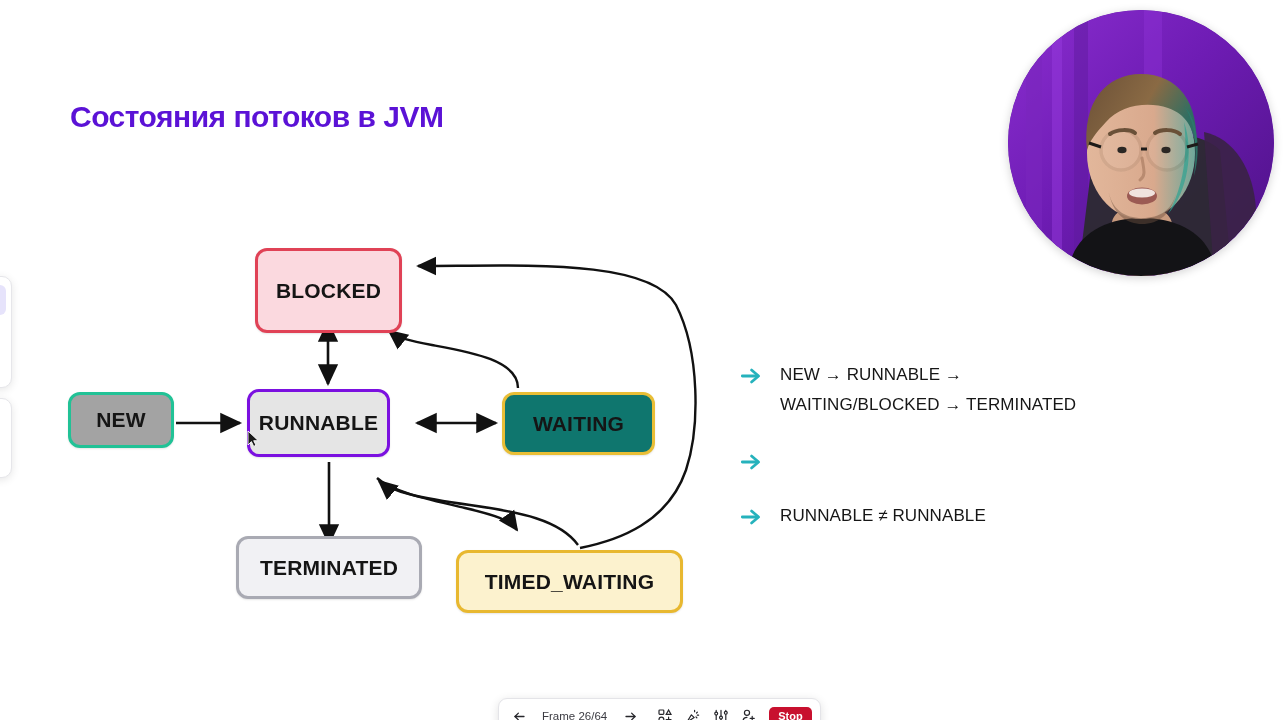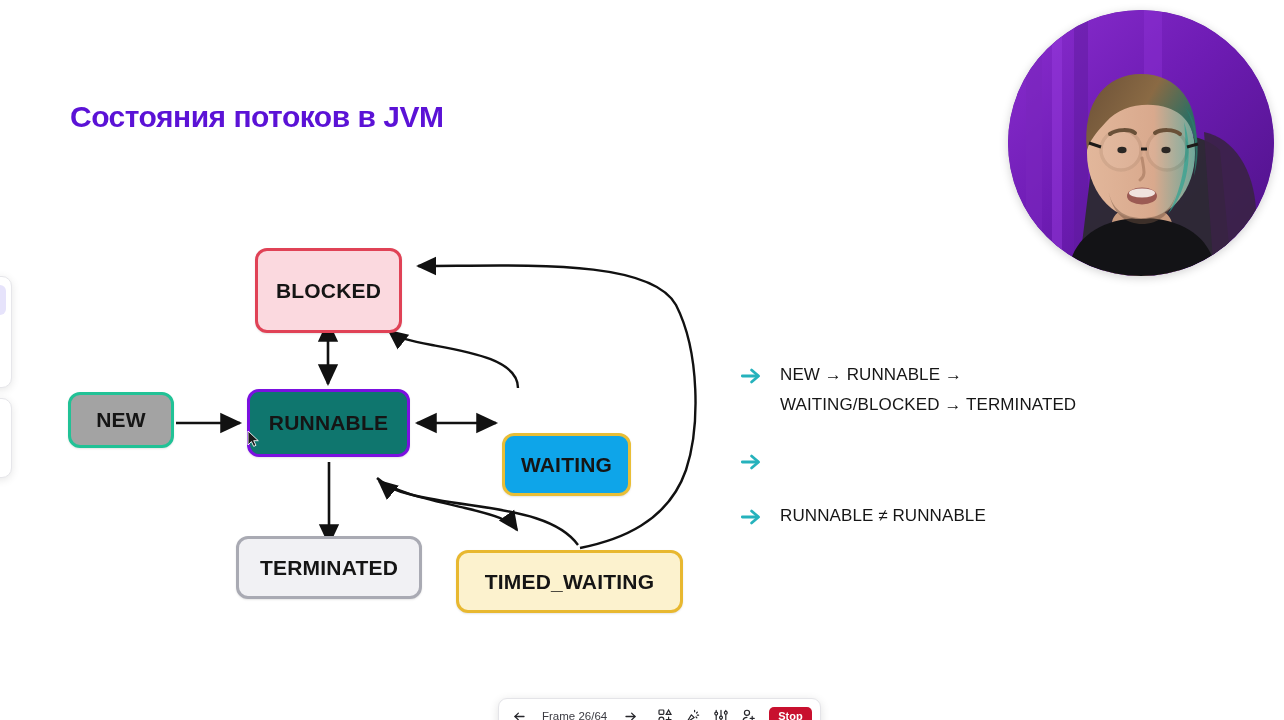--- a/index.html
+++ b/index.html
@@ -60,22 +60,22 @@
     align-items: center;
     justify-content: center;
     font-size: 21px;
     font-weight: 700;
     color: #151515;
     letter-spacing: 0.2px;
     box-shadow: 0 1px 2px rgba(0,0,0,0.10);
   }
   #node-blocked   { left:255px; top:248px; width:147px; height:85px; background:#FBD9DF; border-color:#E04256; }
   #node-new       { left: 68px; top:392px; width:106px; height:56px; background:#a3a3a3; border-color:#21C296; }
-  #node-runnable  { left:247px; top:389px; width:163px; height:68px; background:#0f766e; border-color:#7B10E0; }
-  #node-waiting   { left:502px; top:392px; width:129px; height:63px; background:#0ea5e9; border-color:#E9BE36;margin-top:41px; }
+  #node-runnable  { left:247px; top:389px; width:143px; height:68px; background:#e5e5e5; border-color:#7B10E0; }
+  #node-waiting   { left:502px; top:392px; width:153px; height:63px; background:#0f766e; border-color:#E9BE36; }
   #node-terminated{ left:236px; top:536px; width:186px; height:63px; background:#F1F1F4; border-color:#A9AAB3;text-align:right; }
   #node-timed     { left:456px; top:550px; width:227px; height:63px; background:#FCF2CE; border-color:#E8B830; }
 
   
   #bullets {
     position: absolute;
     left: 738px;
     top: 360px;
     width: 500px;
   }

